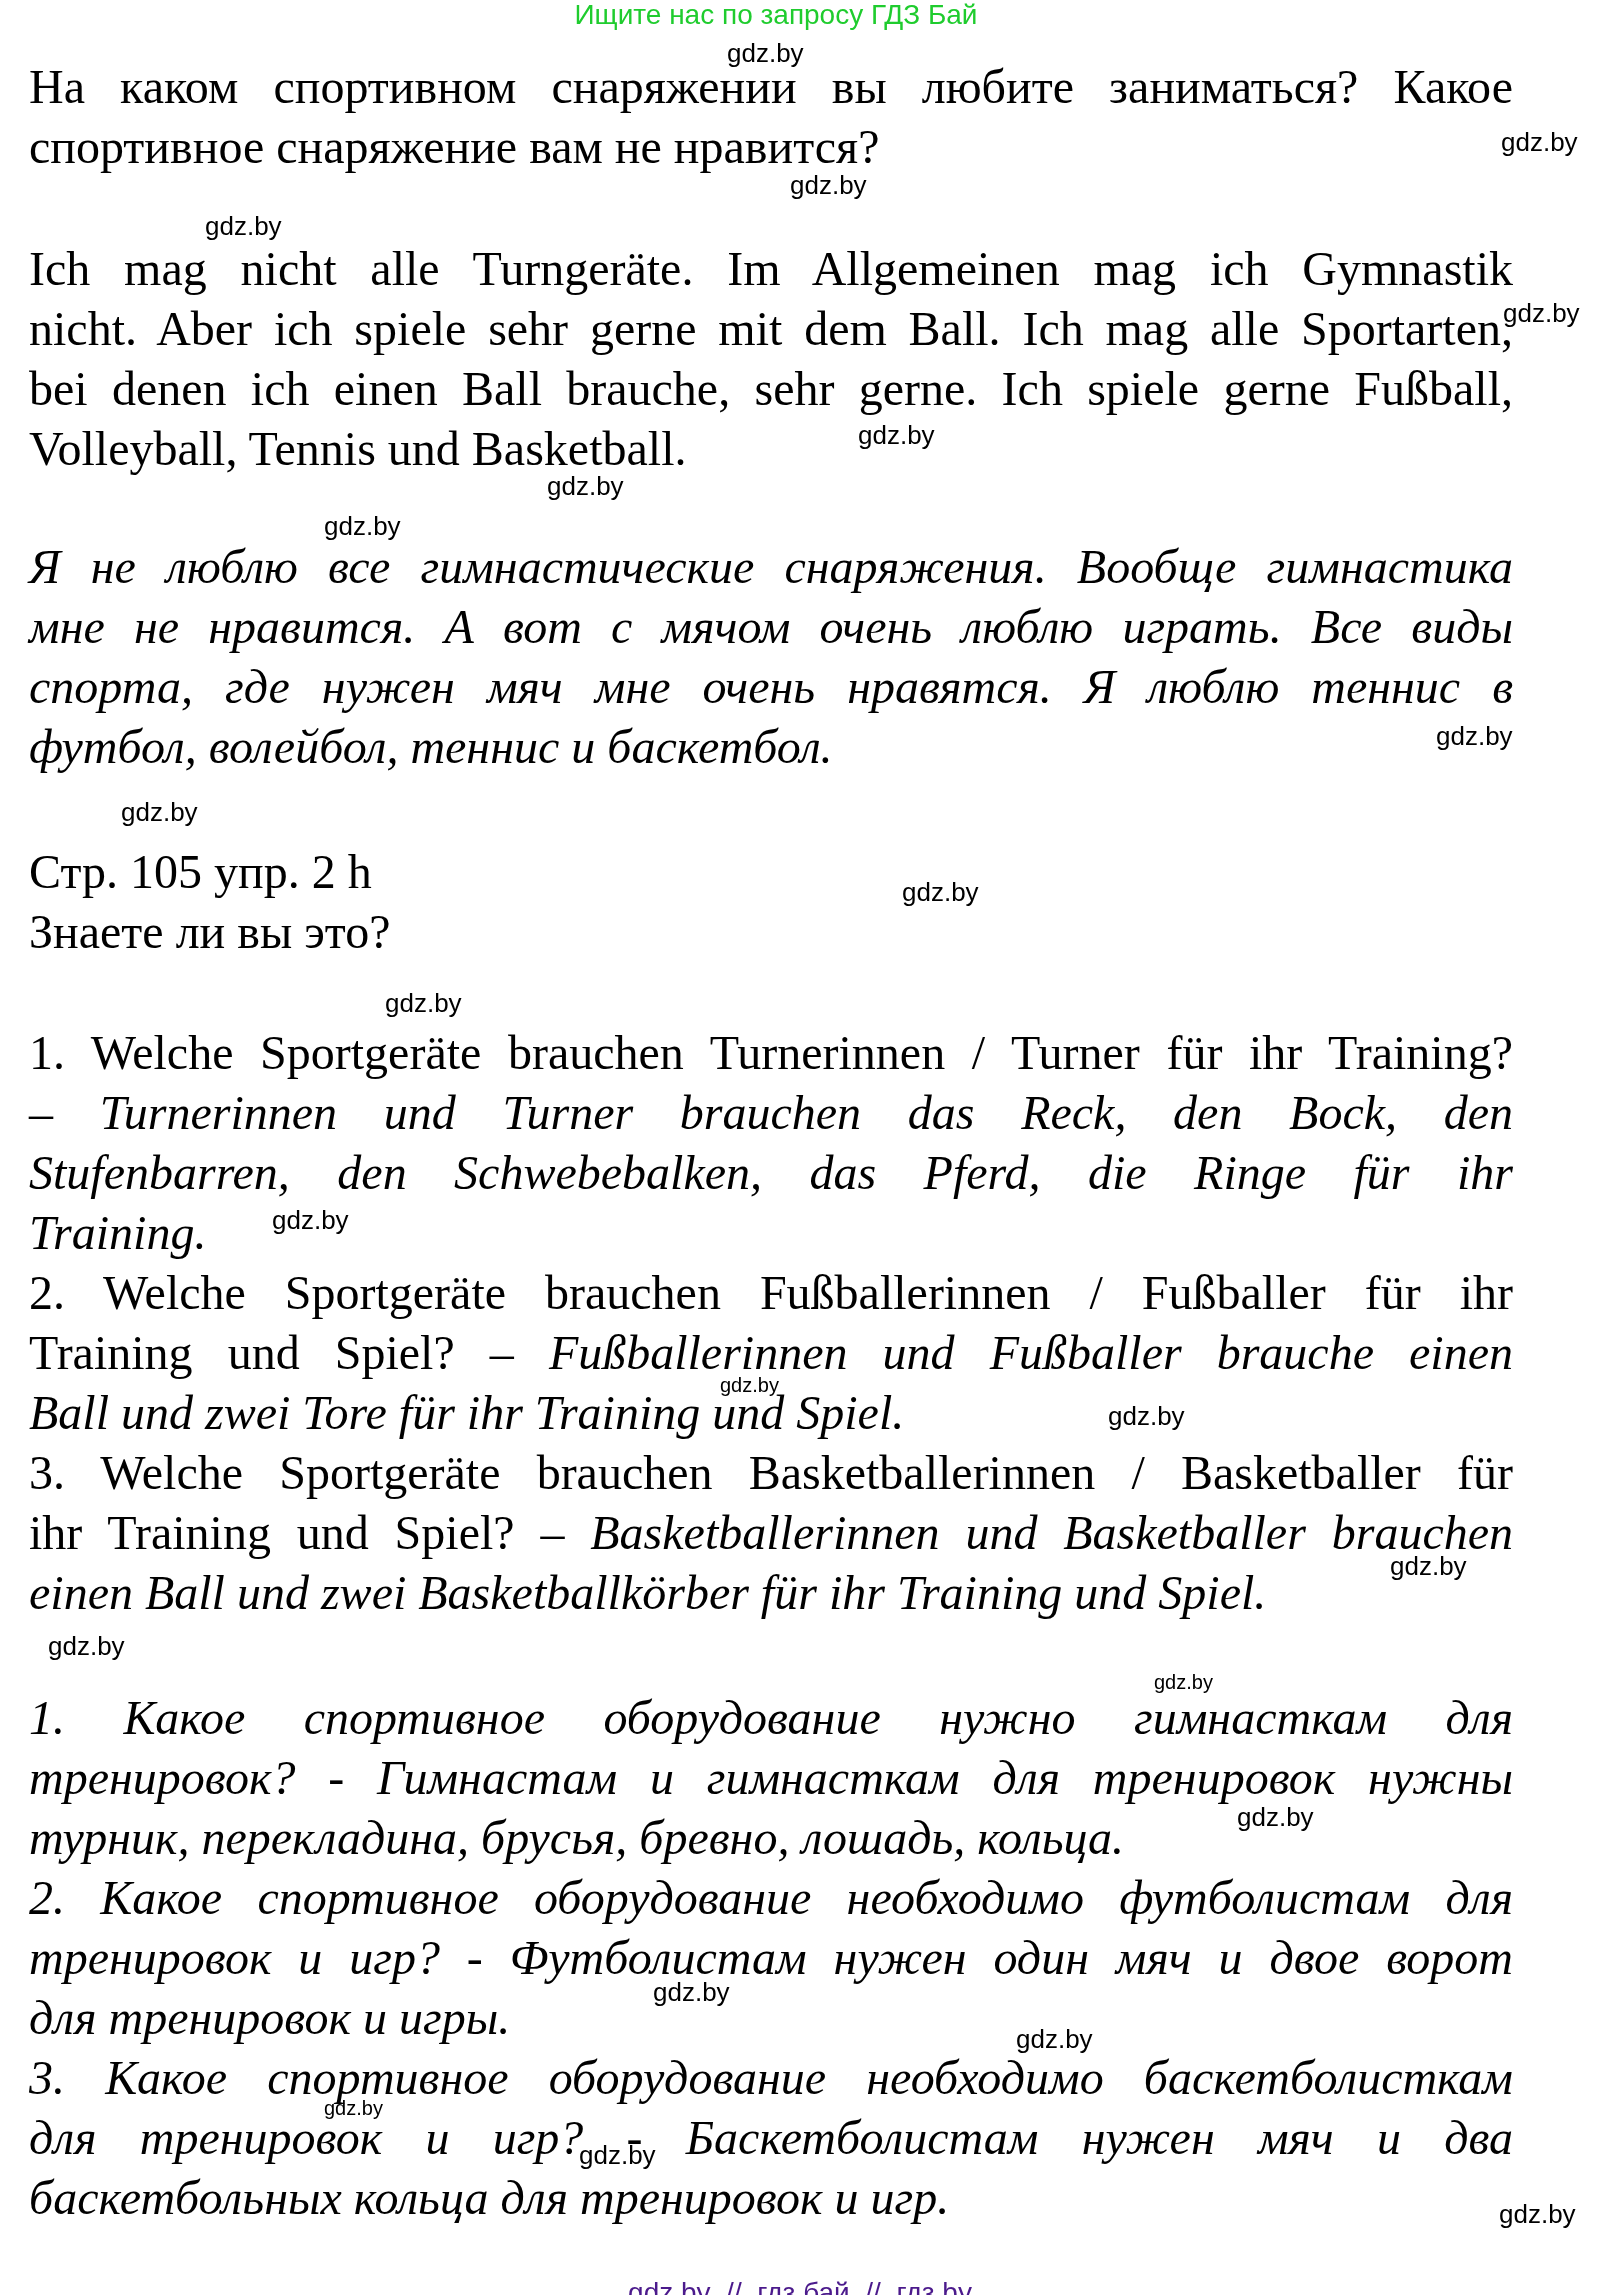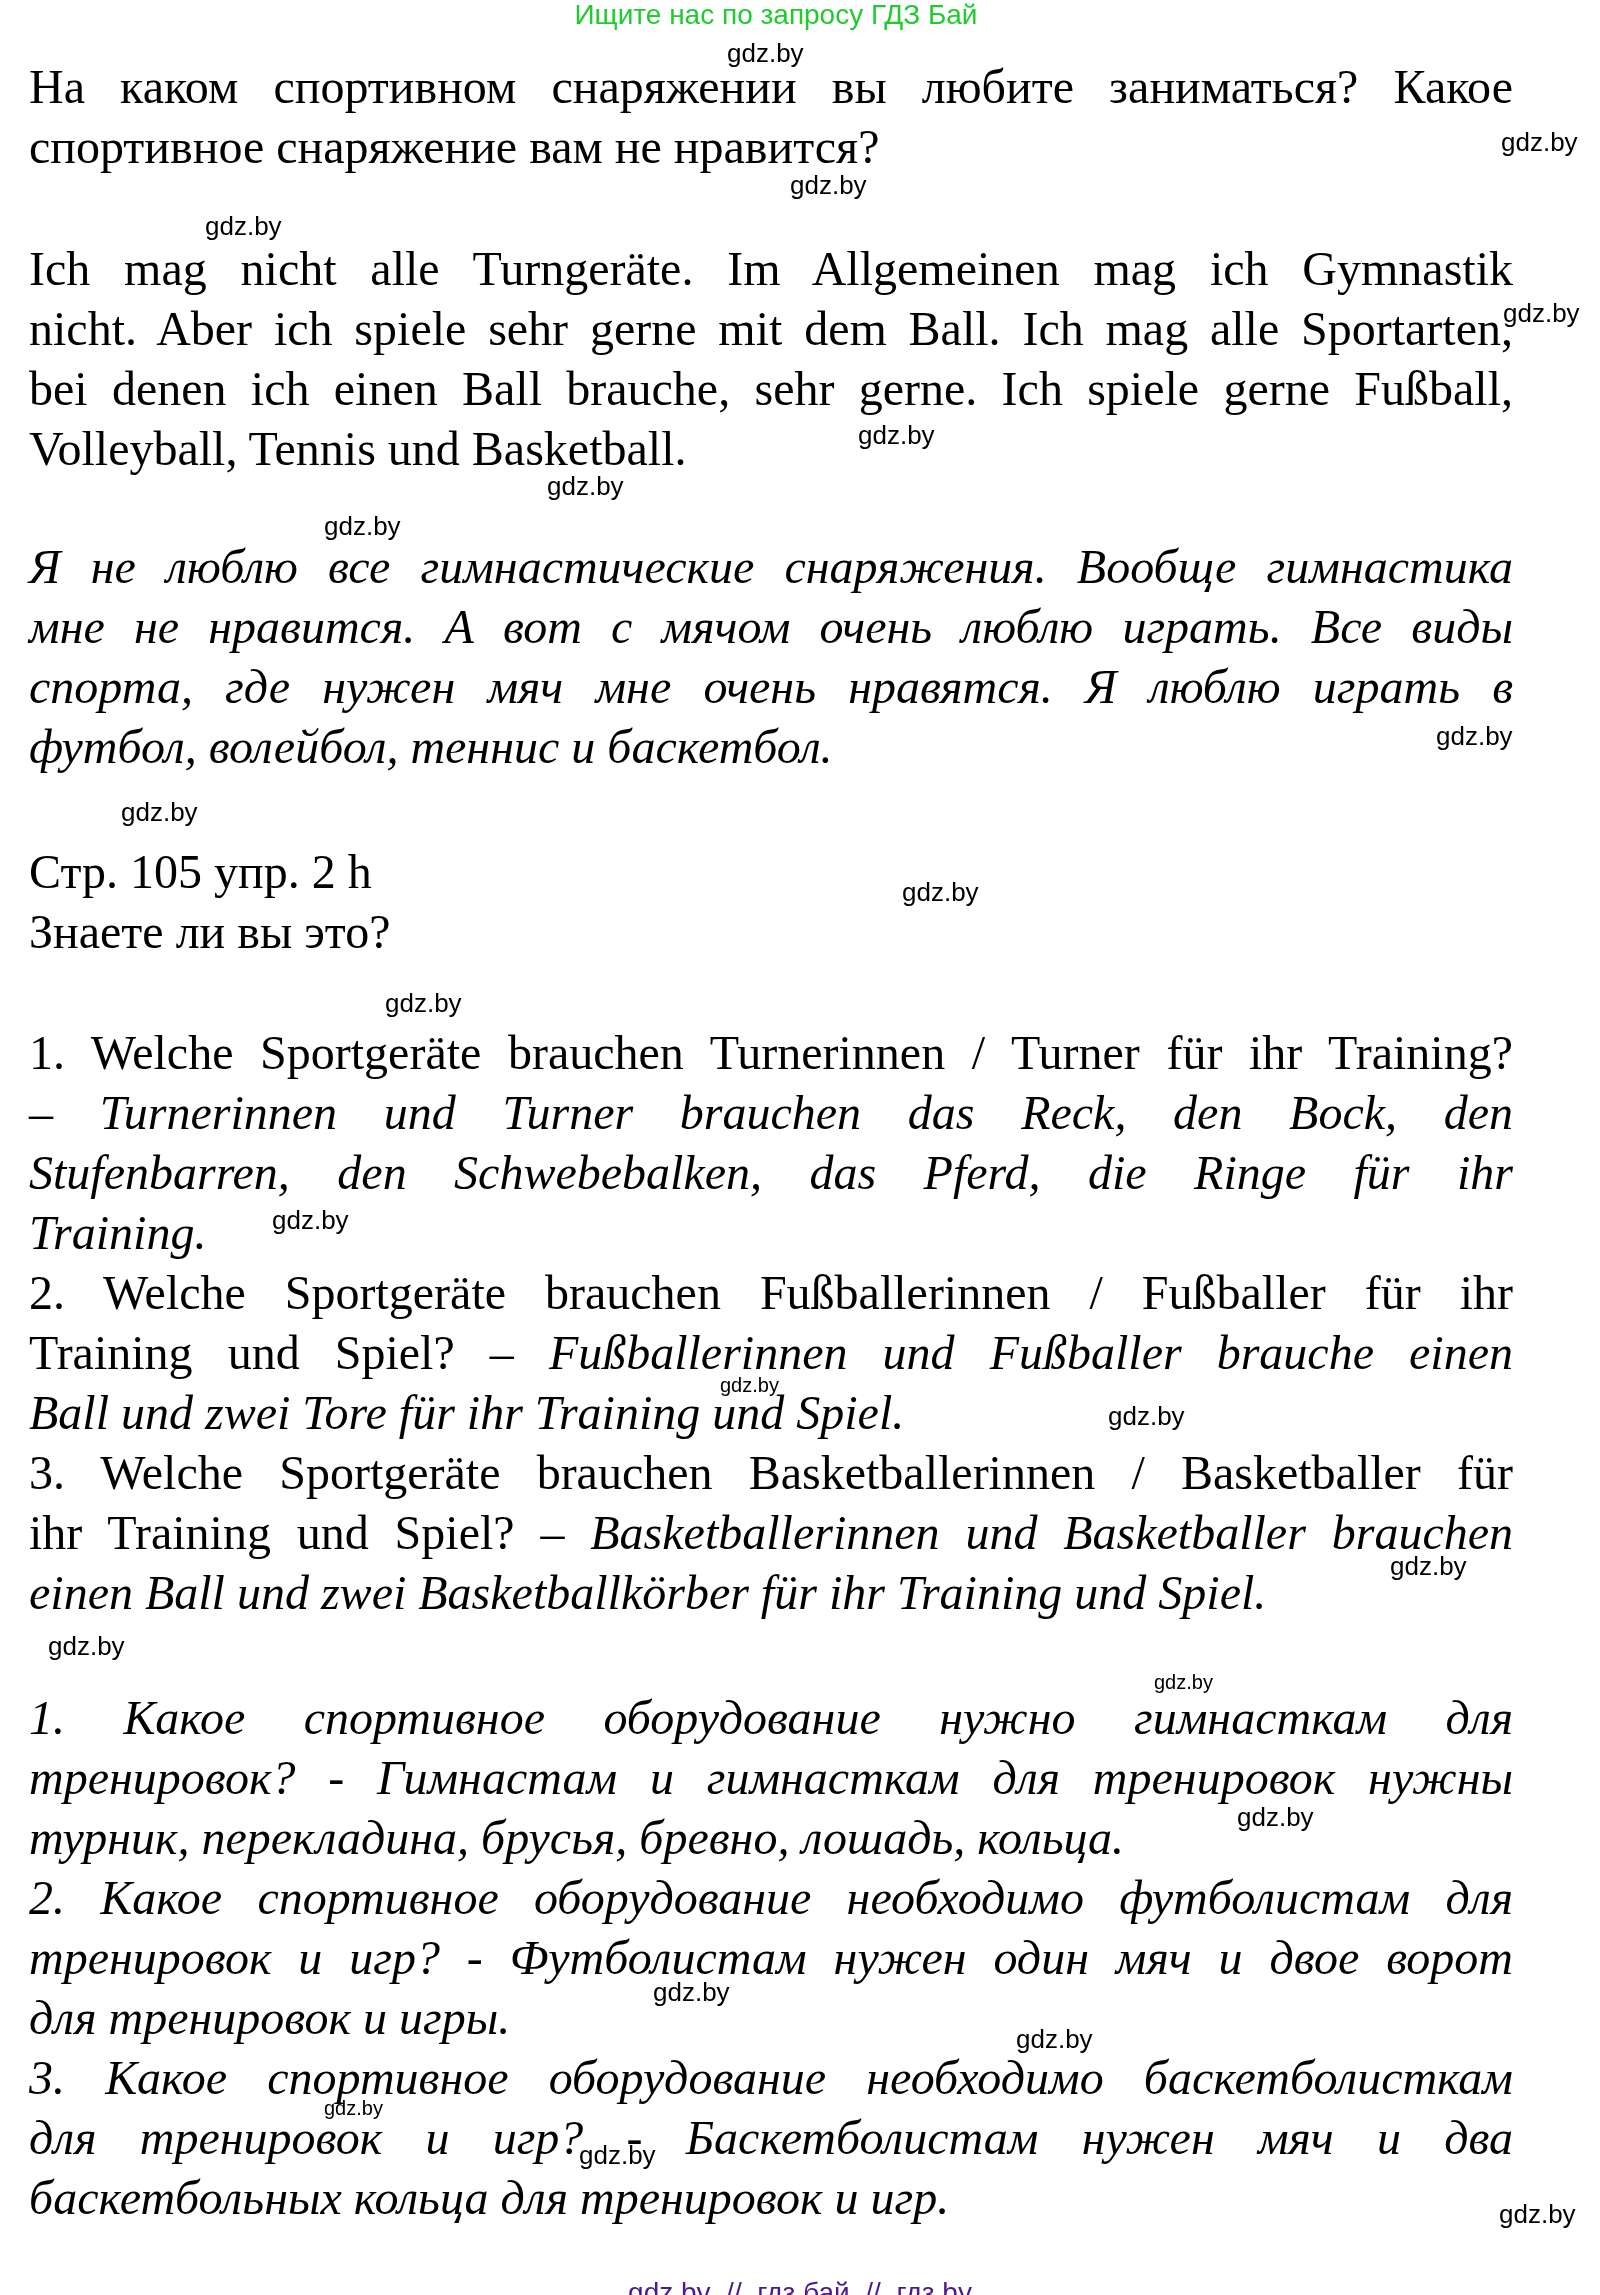--- a/index.html
+++ b/index.html
@@ -88,21 +88,21 @@
 <div class="para" style="top:239px;">
   <span class="line">Ich mag nicht alle Turngeräte. Im Allgemeinen mag ich Gymnastik</span>
   <span class="line">nicht. Aber ich spiele sehr gerne mit dem Ball. Ich mag alle Sportarten,</span>
   <span class="line">bei denen ich einen Ball brauche, sehr gerne. Ich spiele gerne Fußball,</span>
   <span class="line last">Volleyball, Tennis und Basketball.</span>
 </div>
 
 <div class="para it" style="top:537px;">
   <span class="line">Я не люблю все гимнастические снаряжения. Вообще гимнастика</span>
   <span class="line">мне не нравится. А вот с мячом очень люблю играть. Все виды</span>
-  <span class="line">спорта, где нужен мяч мне очень нравятся. Я люблю играть в</span>
+  <span class="line">спорта, где нужен мяч мне очень нравятся. Я люблю теннис в</span>
   <span class="line last">футбол, волейбол, теннис и баскетбол.</span>
 </div>
 
 <div class="para" style="top:842px;">
   <span class="line nojust">Стр. 105 упр. 2 h</span>
   <span class="line nojust">Знаете ли вы это?</span>
 </div>
 
 <div class="para" style="top:1023px;">
   <span class="line">1. Welche Sportgeräte brauchen Turnerinnen / Turner für ihr Training?</span>

